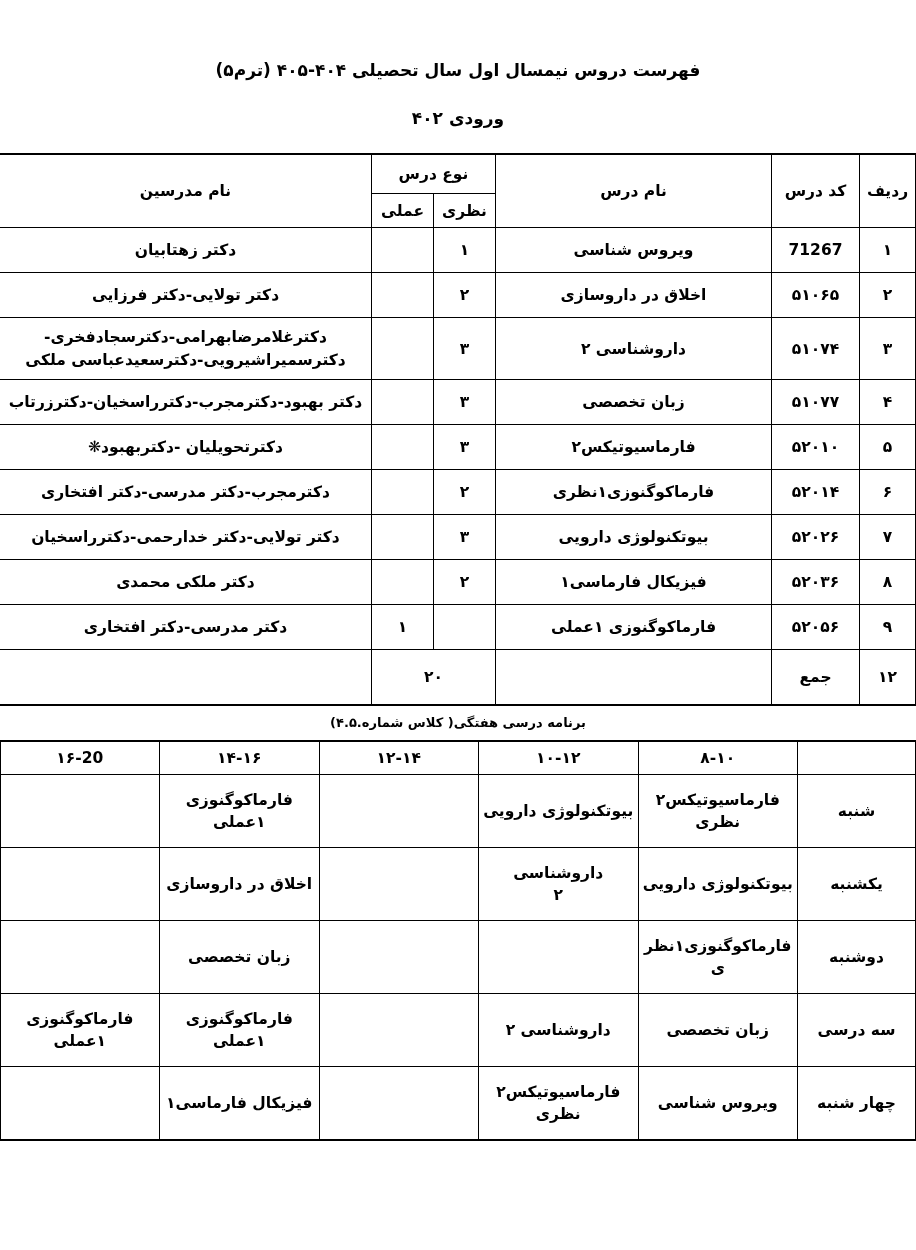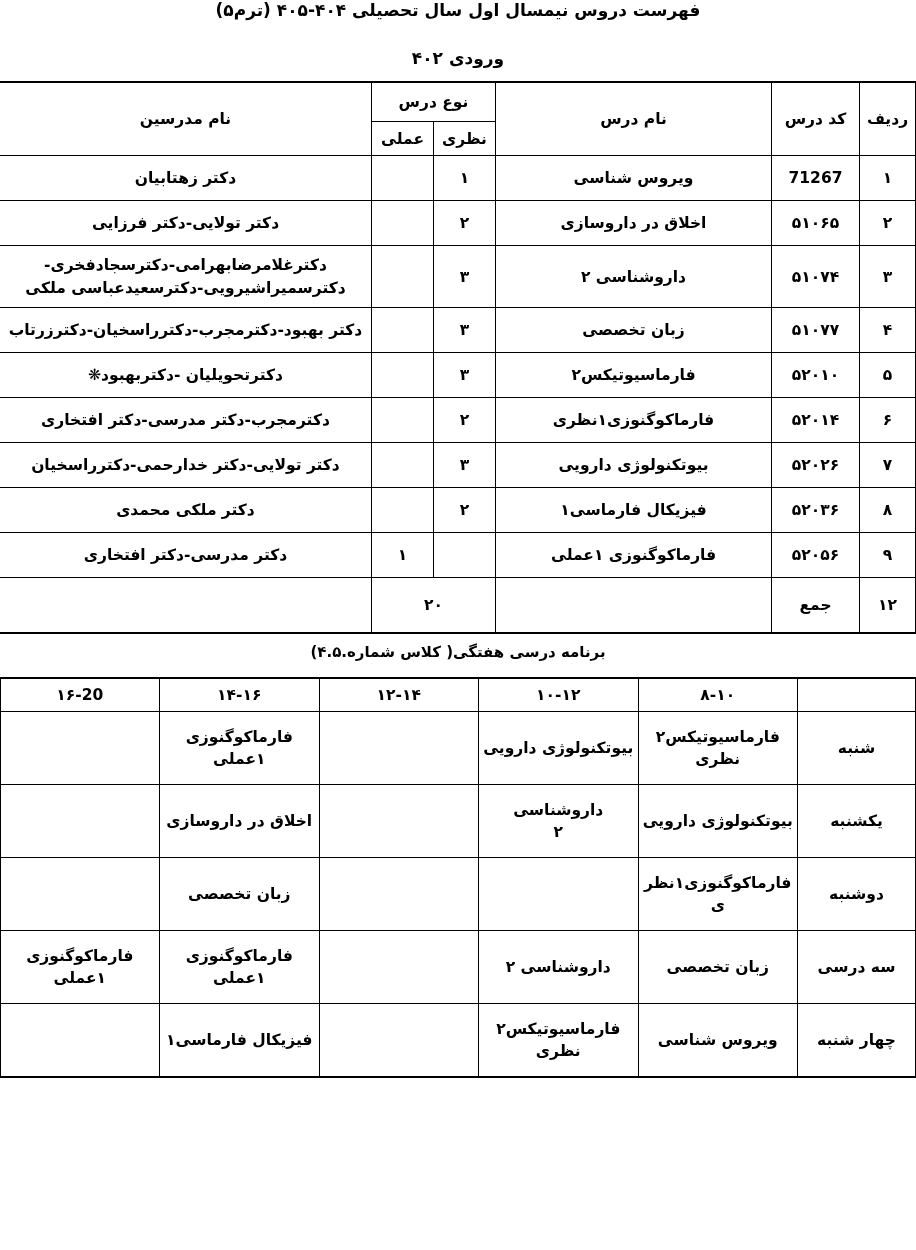--- a/index.html
+++ b/index.html
@@ -20,28 +20,29 @@
     min-height: 1250px;
     box-sizing: border-box;
     padding: 0;
     position: relative;
   }
   .doc-title {
     text-align: center;
     font-size: 17px;
     font-weight: 700;
     letter-spacing: 0px;
+    padding-top: 60px;
     line-height: 1.2;
   }
   .doc-subtitle {
     text-align: center;
     font-size: 17px;
     font-weight: 700;
     padding-top: 28px;
-    padding-bottom: 12px;
+    padding-bottom: 24px;
     line-height: 1.2;
   }
   table {
     border-collapse: collapse;
     width: 916px;
     table-layout: fixed;
     direction: rtl;
   }
   table.courses, table.weekly {
     border-top: 2px solid #000;
@@ -72,23 +73,23 @@
 
   .hdr-tall { height: 40px; }
   .hdr-sub  { height: 34px; }
 
   .courses tbody tr { height: 45px; }
   .courses tbody tr.tall { height: 62px; }
   .courses tbody tr.sum { height: 55px; }
 
   .caption {
     text-align: center;
-    font-size: 15px;
-    font-weight: 700;
-    padding: 9px 0 16px 0;
+    font-size: 13px;
+    font-weight: 700;
+    padding: 9px 0 10px 0;
     direction: rtl;
   }
 
   
   .w-day  { width: 118px; }
   .w-slot { width: 159.5px; }
   .weekly thead tr { height: 34px; }
   .weekly tbody tr { height: 73px; }
 
   .spacer-bottom { height: 58px; }

